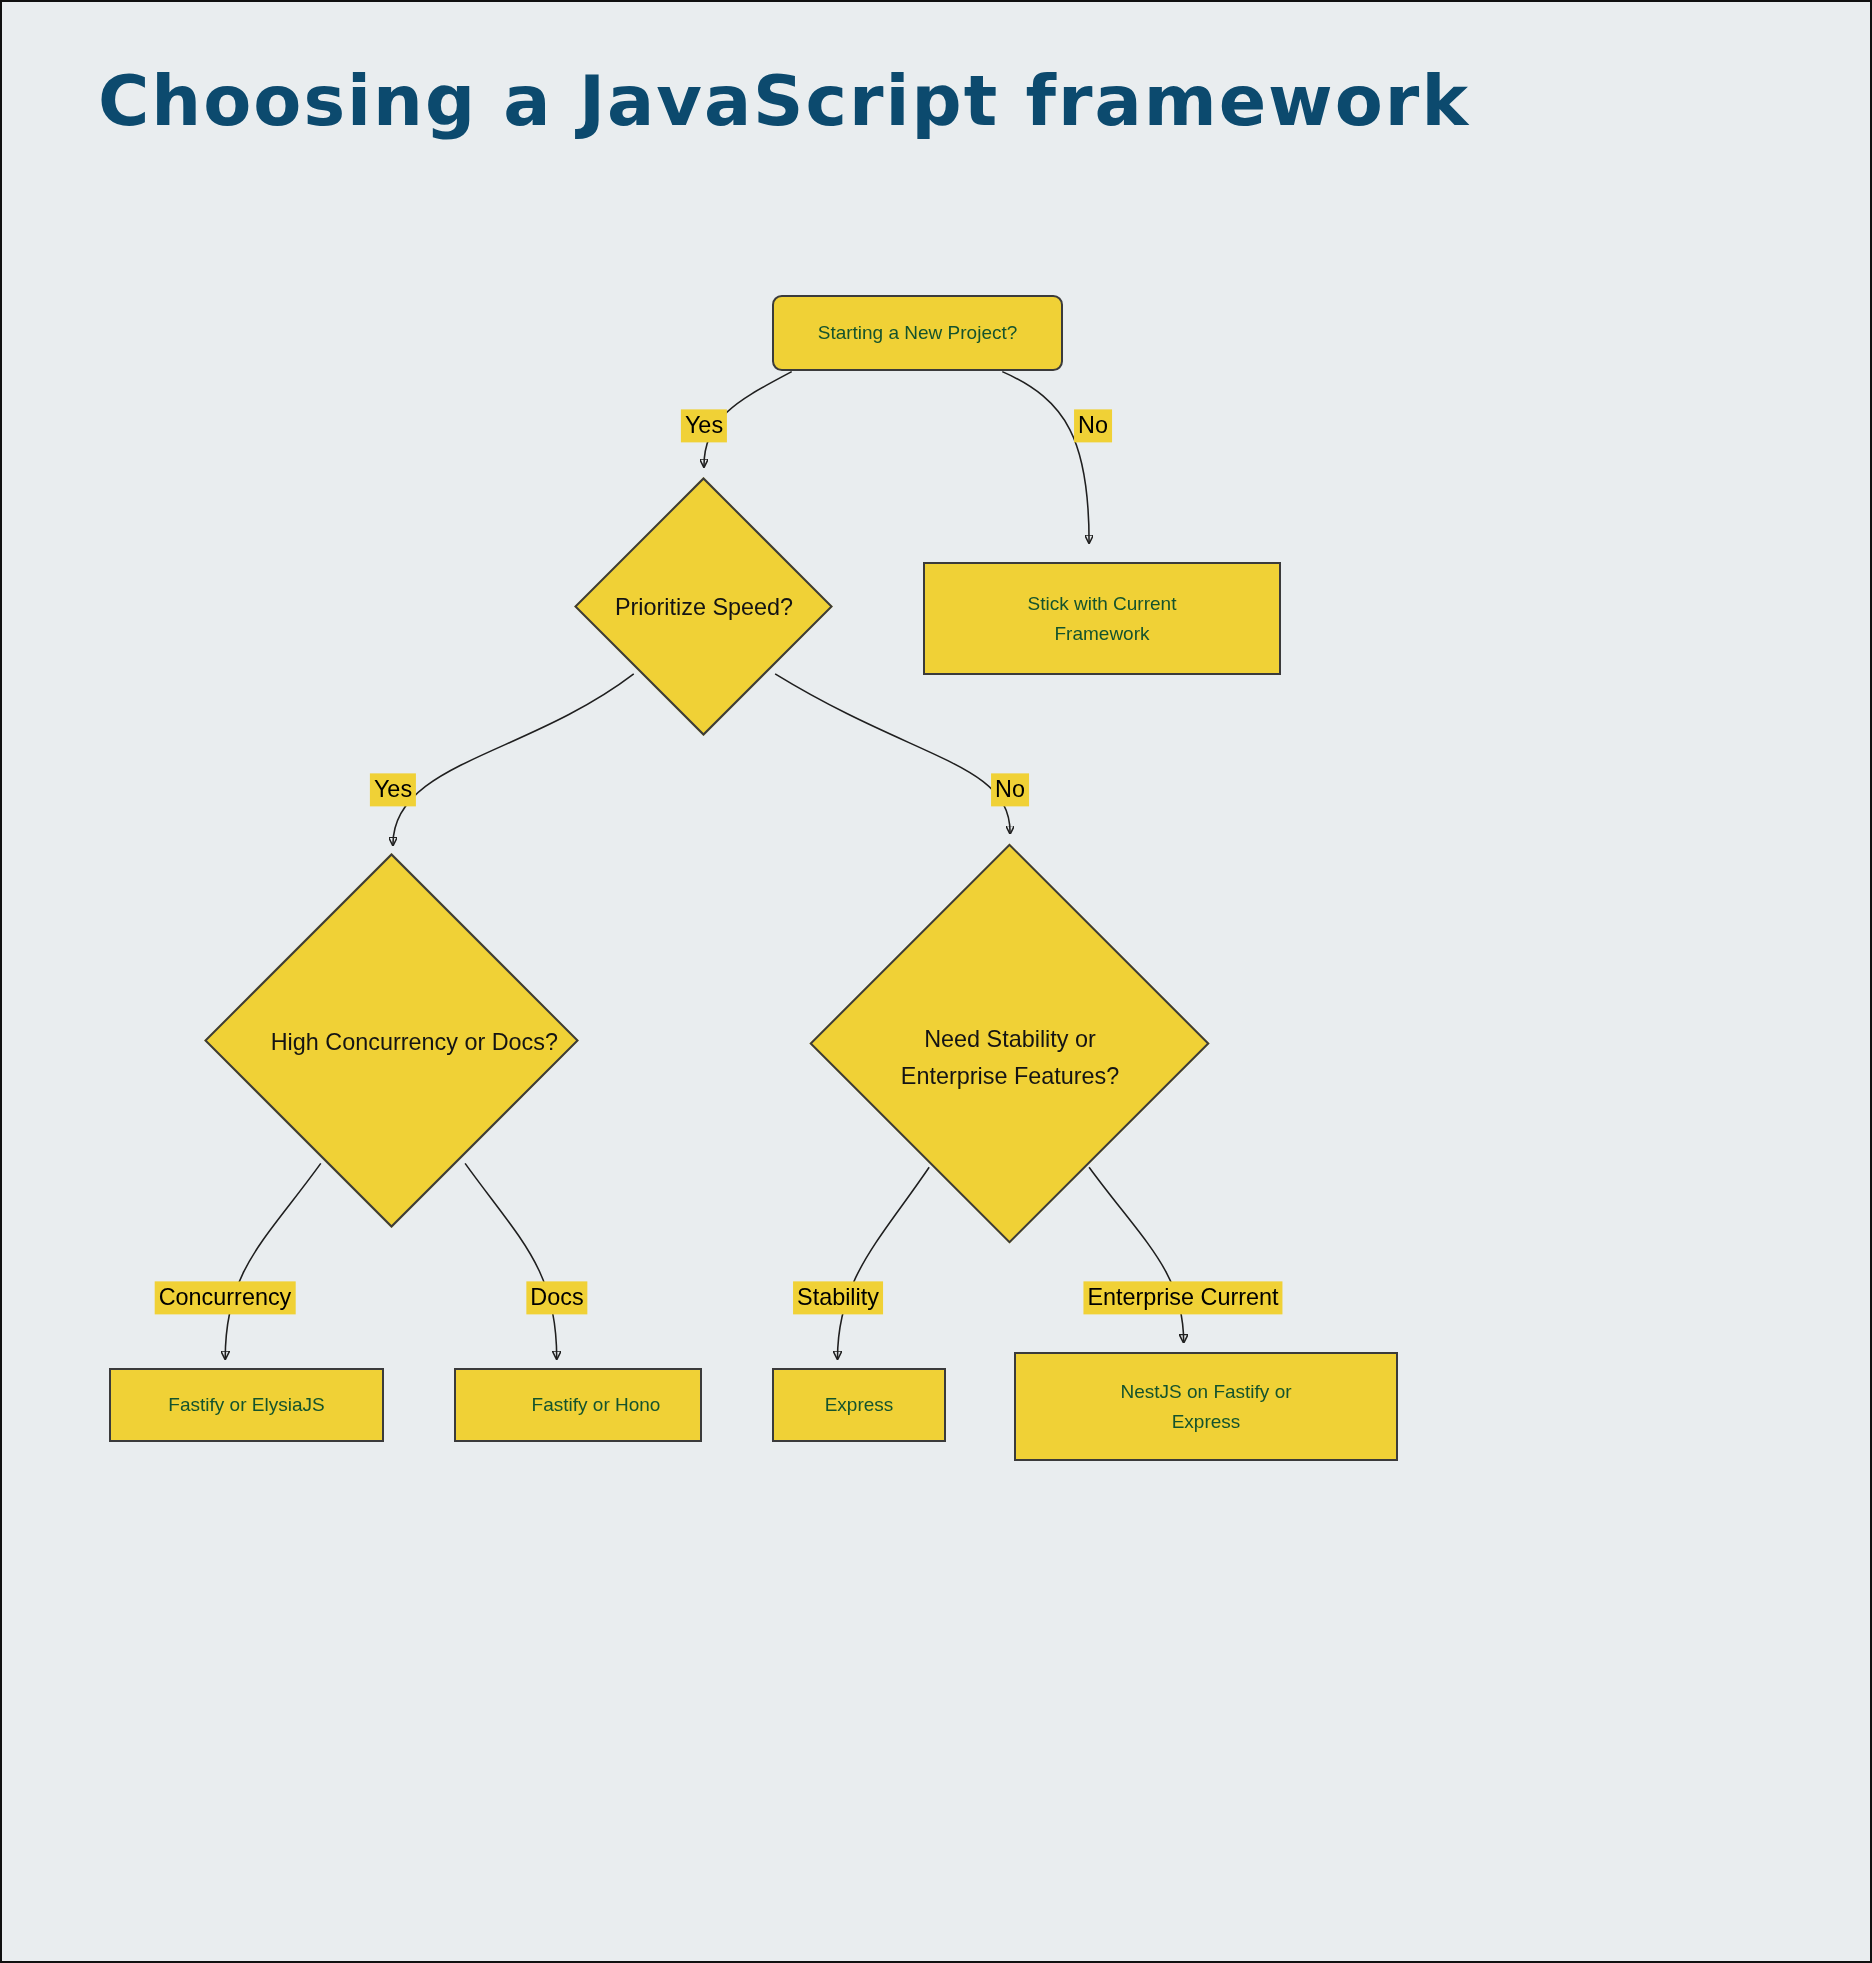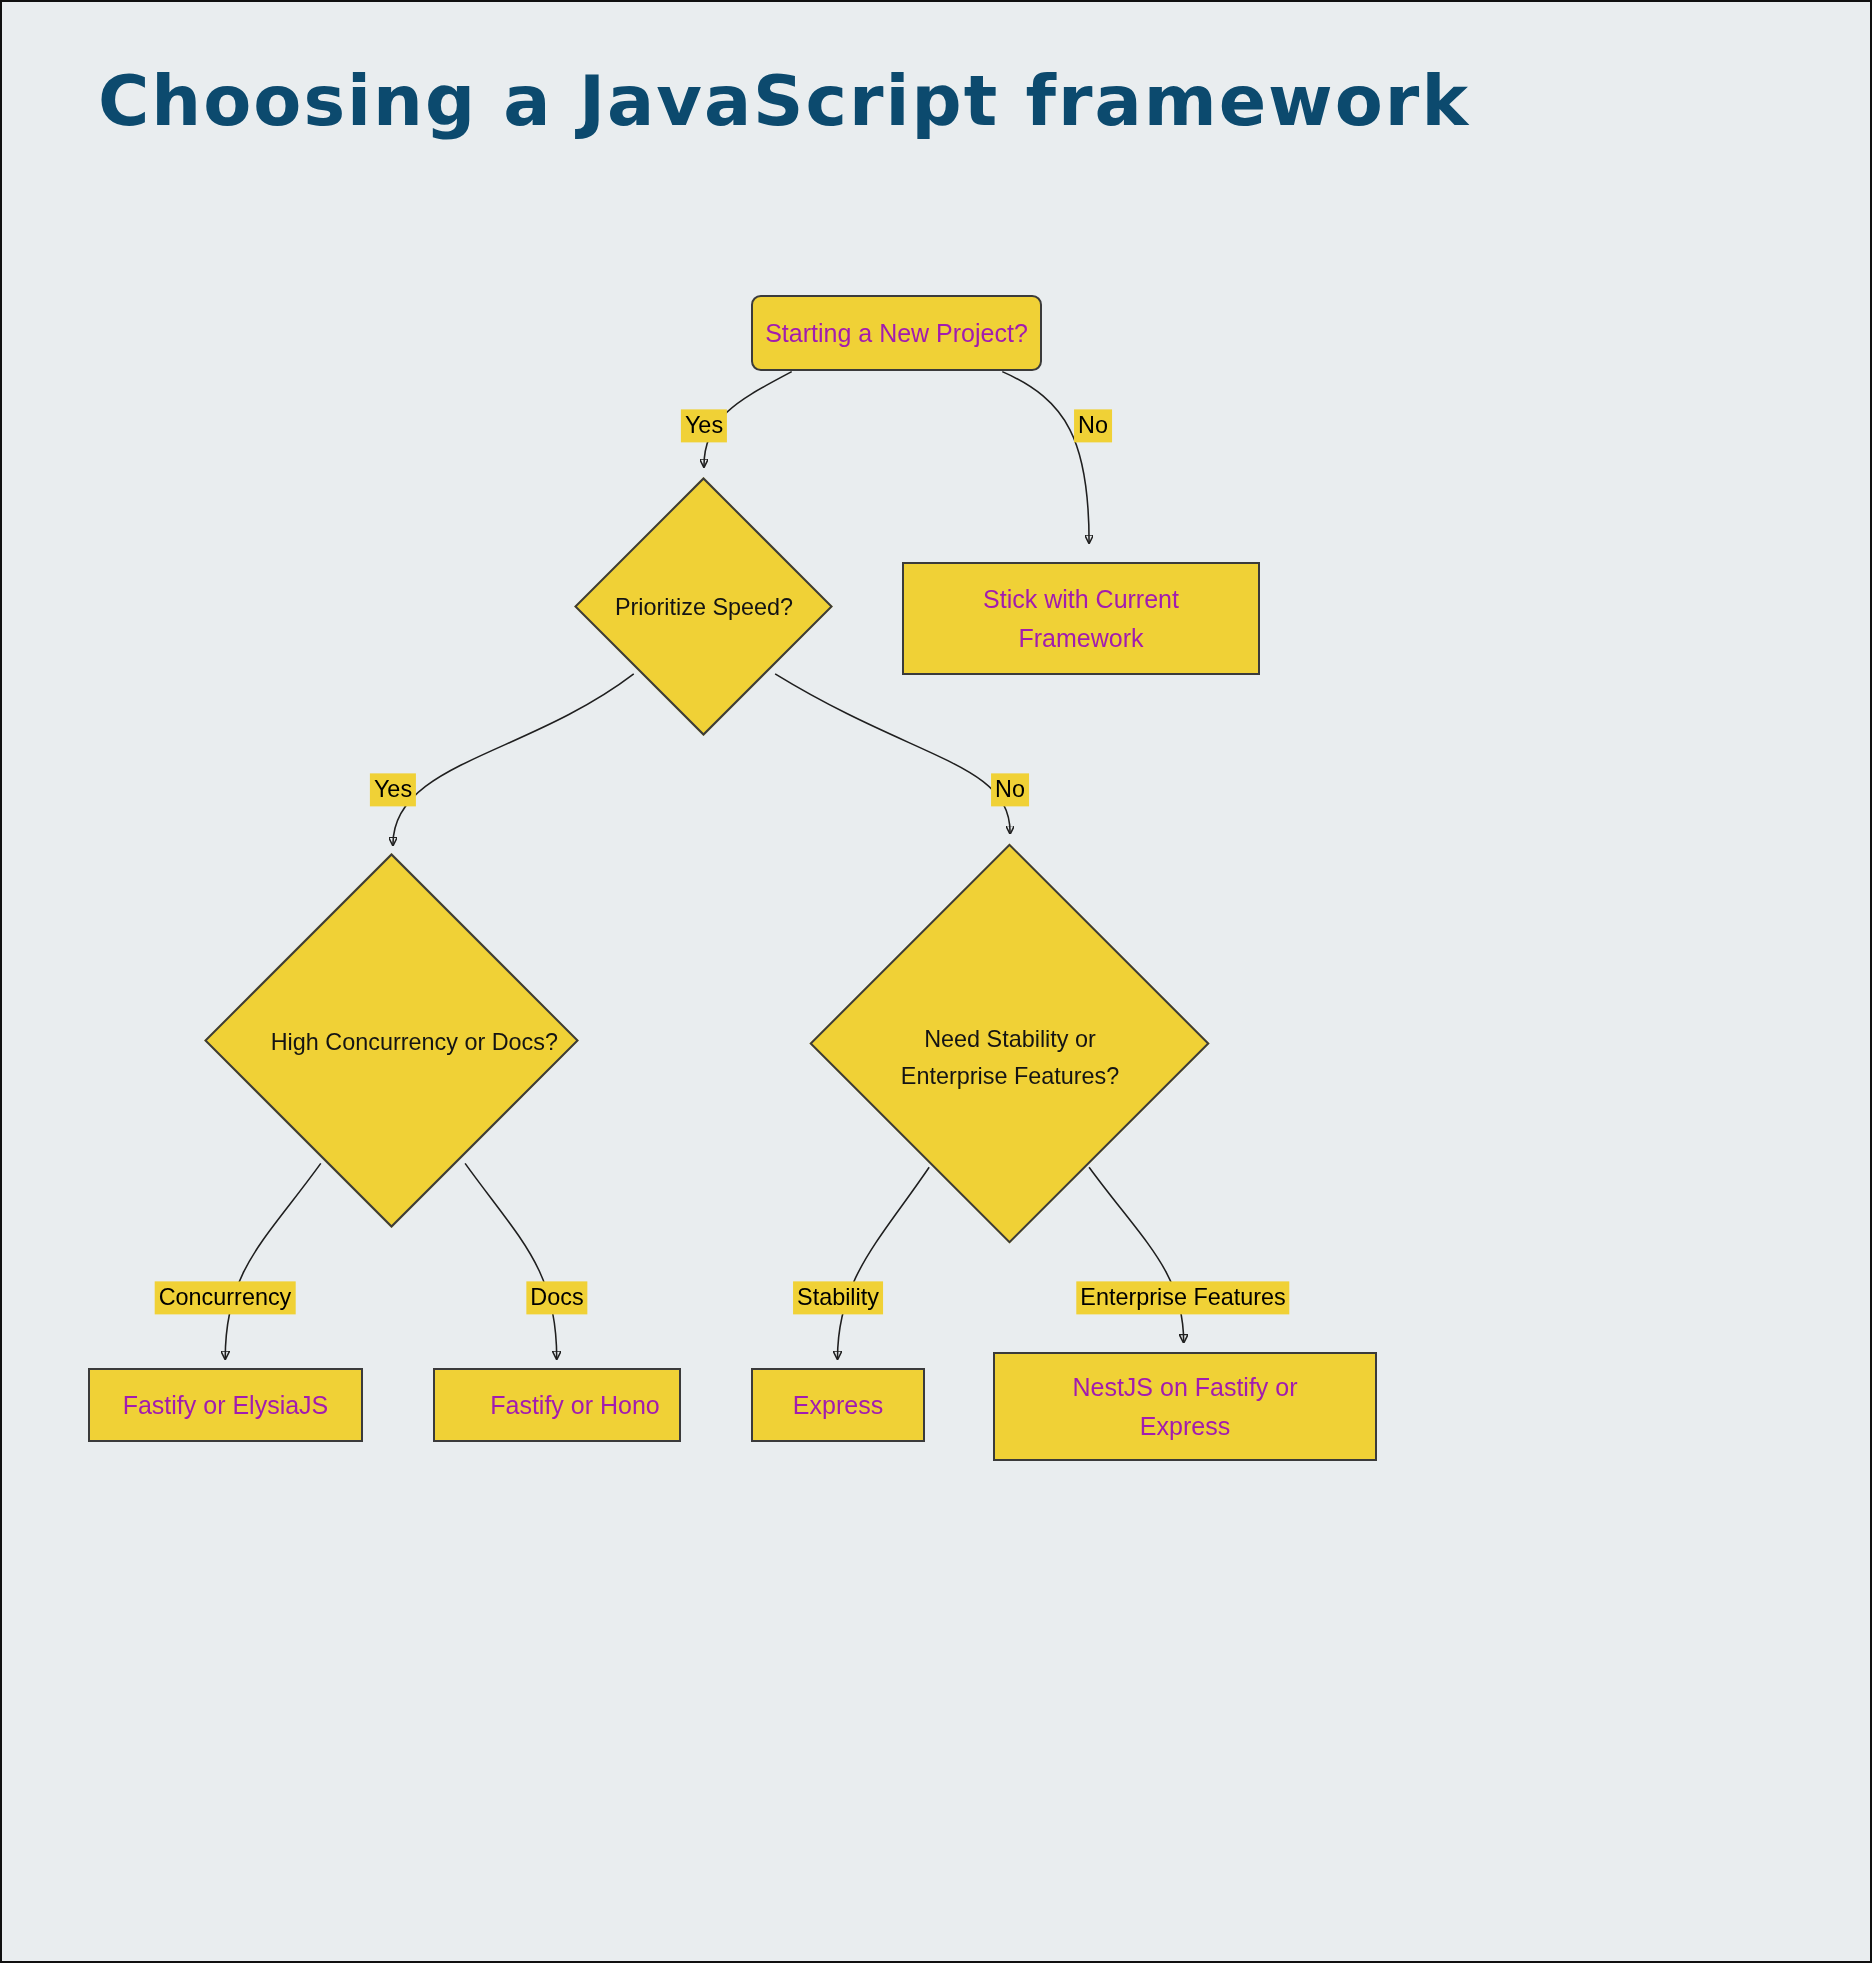--- a/index.html
+++ b/index.html
@@ -21,21 +21,21 @@
     font-family:cursive,"DejaVu Sans",sans-serif;
     font-size:70px;font-weight:700;letter-spacing:2px;color:#0c4a6e;
     white-space:nowrap;
   }
   svg.edges{position:absolute;left:0;top:0;width:1872px;height:1963px;}
   svg.edges path{fill:none;stroke:var(--ink);stroke-width:1.6px;}
   .node{
     position:absolute;box-sizing:border-box;
     background:var(--yellow);border:2px solid var(--node-border);
     display:flex;align-items:center;justify-content:center;text-align:center;
-    font-size:25px;line-height:1.55;color:#a21caf;
+    font-size:19px;line-height:1.55;color:#14532d;margin-left:21px;
   }
   .node.rounded{border-radius:9.8px;}
   .diamond{
     position:absolute;box-sizing:border-box;
     background:var(--yellow);border:2px solid var(--node-border);
     transform:rotate(45deg);
   }
   .diamond-label{
     position:absolute;display:flex;align-items:center;justify-content:center;
     text-align:center;font-size:23.4px;line-height:1.55;color:#141414;
@@ -110,14 +110,14 @@
   <span class="wrap240">NestJS on Fastify or Express</span>
 </div>
 
 <div class="edge-label" style="left:704px;top:426px;">Yes</div>
 <div class="edge-label" style="left:1093px;top:426px;">No</div>
 <div class="edge-label" style="left:393px;top:790px;">Yes</div>
 <div class="edge-label" style="left:1010px;top:790px;">No</div>
 <div class="edge-label" style="left:225px;top:1298px;">Concurrency</div>
 <div class="edge-label" style="left:557px;top:1298px;">Docs</div>
 <div class="edge-label" style="left:838px;top:1298px;">Stability</div>
-<div class="edge-label" style="left:1183px;top:1298px;">Enterprise Features</div>
+<div class="edge-label" style="left:1183px;top:1298px;">Enterprise Current</div>
 
 
 </body></html>

